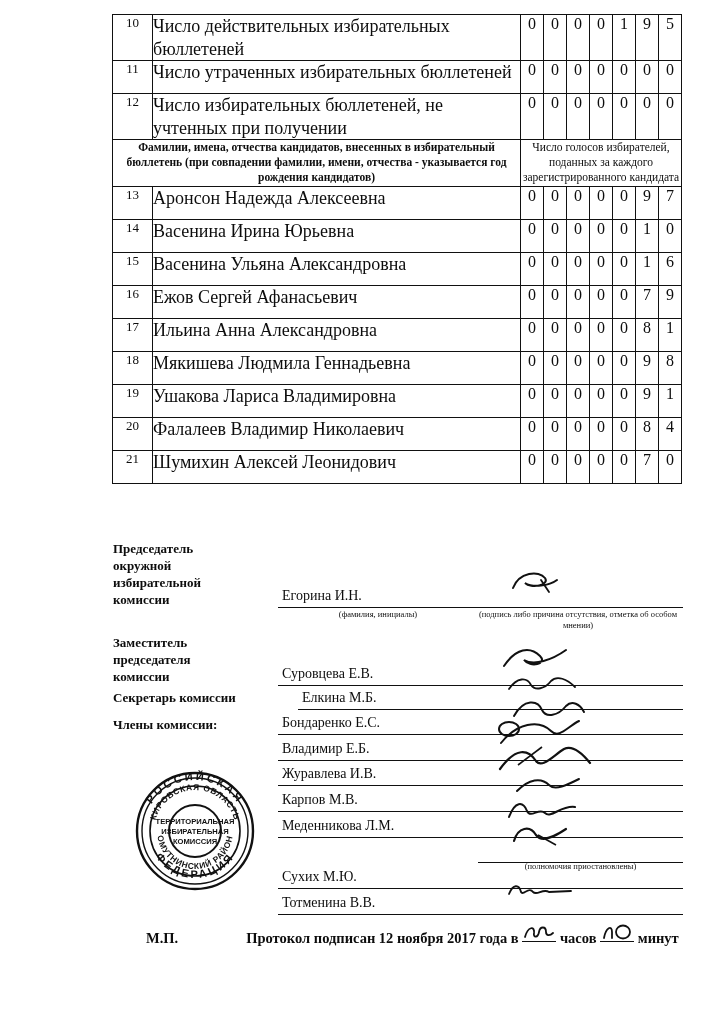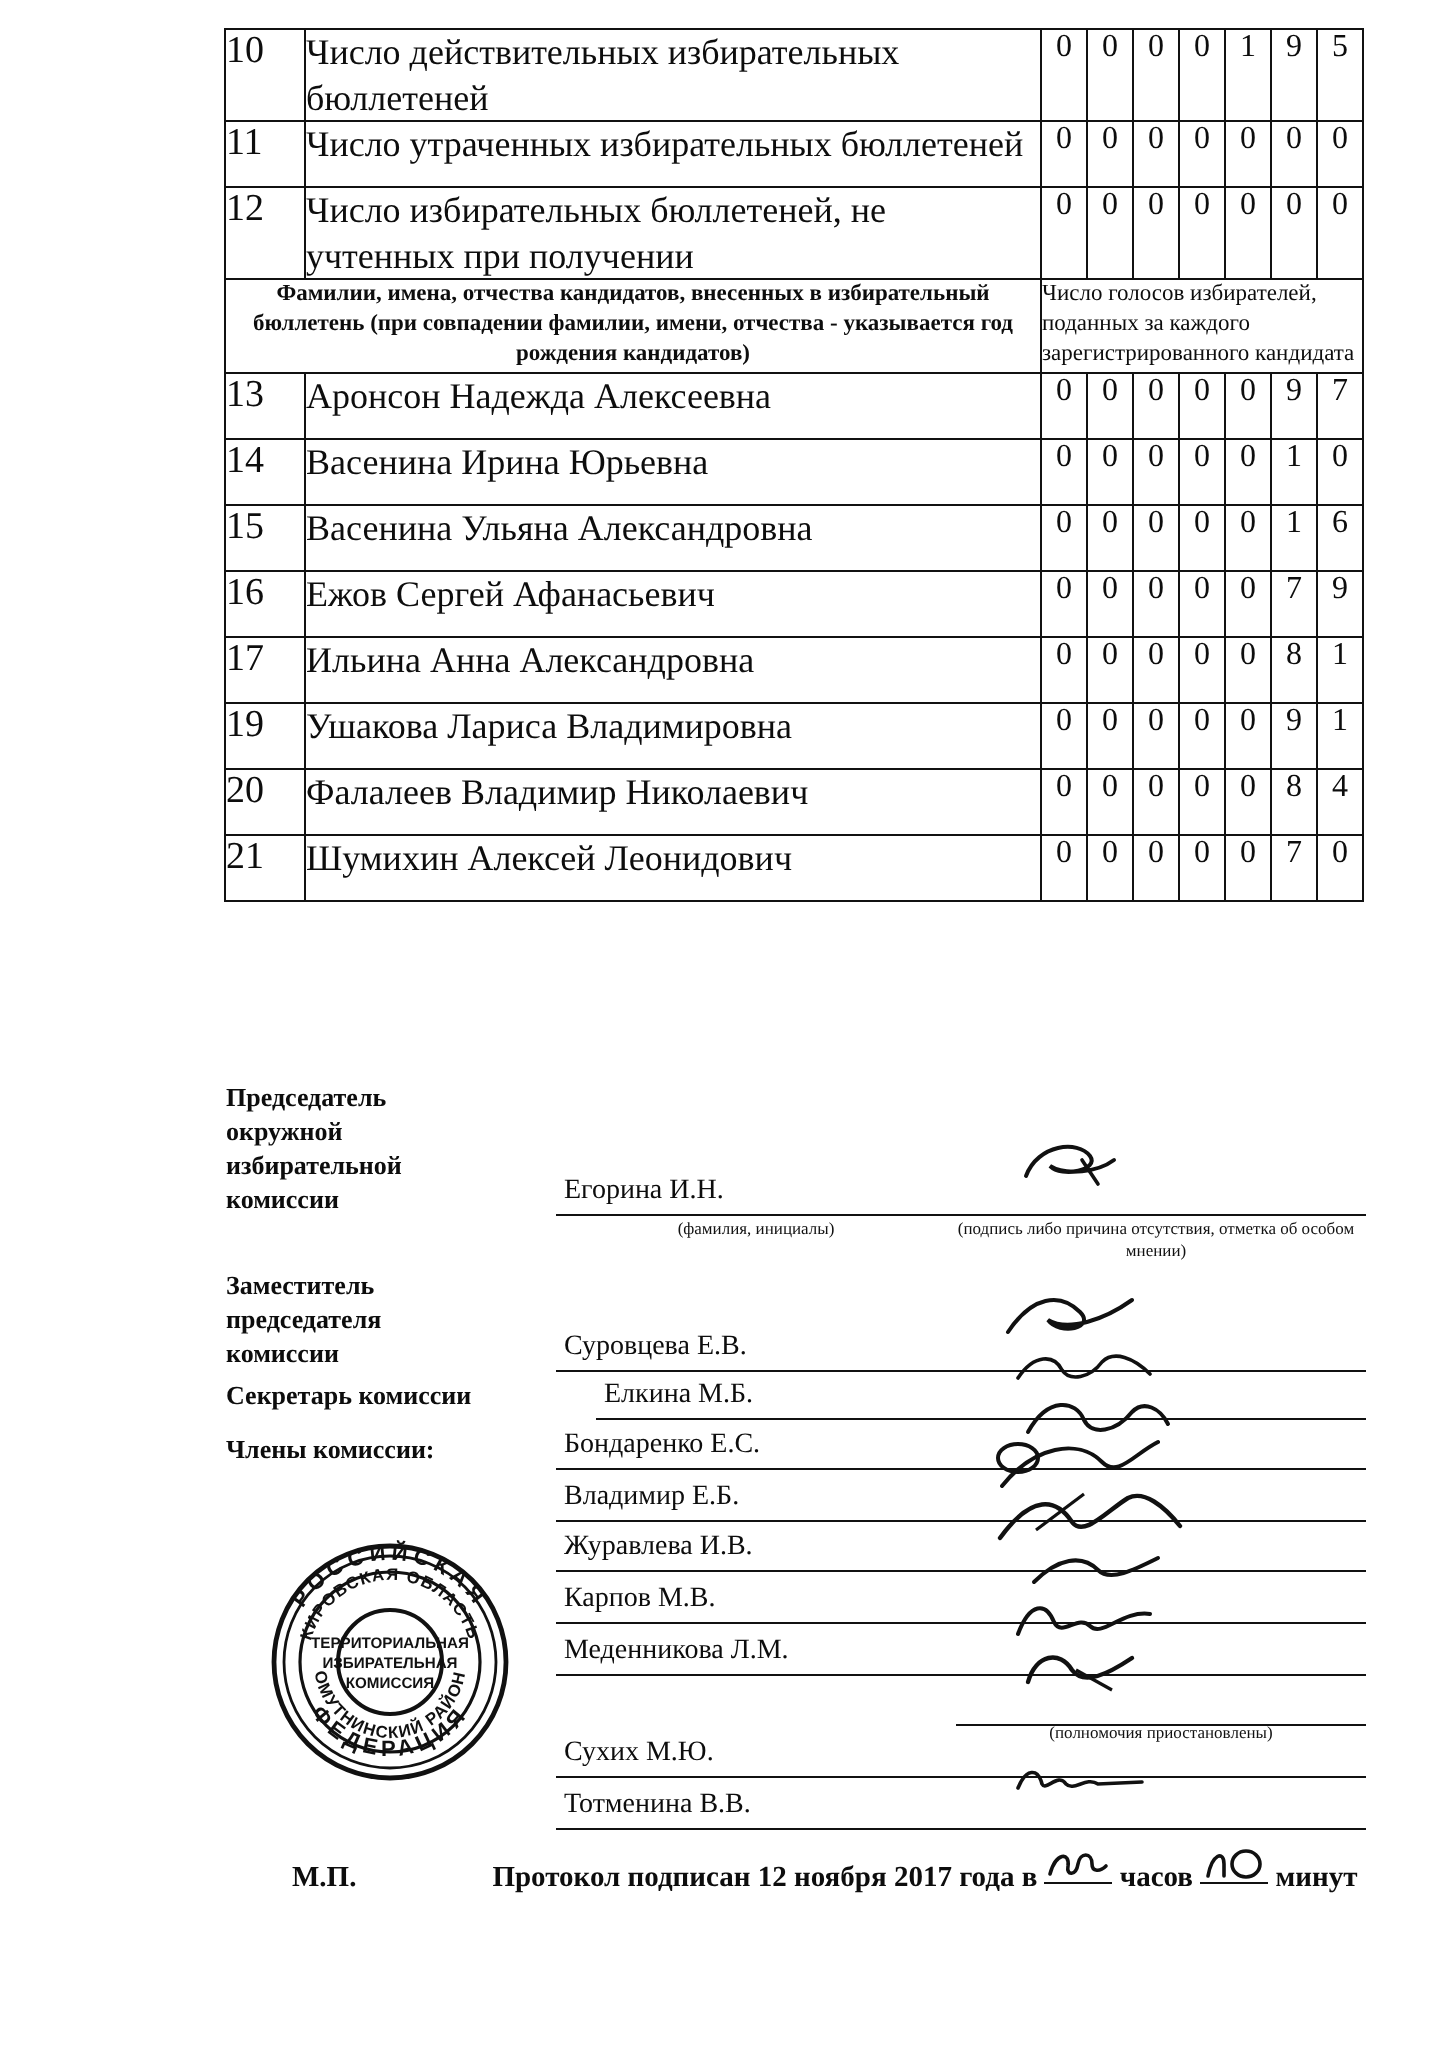--- a/index.html
+++ b/index.html
@@ -28,21 +28,22 @@
   .proto-table td {
     border: 1px solid #111;
     vertical-align: top;
     padding: 0;
   }
   .col-num   { width: 40px; }
   .col-txt   { width: 368px; }
   .col-dig   { width: 23px; }
 
   .cell-num {
-    font-size: 19px;
+    text-align: center;
+    font-size: 13px;
     padding: 6px 0 0 0;
     vertical-align: top;
   }
   .cell-txt {
     font-size: 18px;
     line-height: 1.25;
     padding: 6px 6px 10px 8px;
   }
   .cell-dig {
     text-align: center;
@@ -57,21 +58,21 @@
   .hdr-names {
     font-weight: bold;
     font-size: 11.5px;
     line-height: 1.3;
     text-align: center;
     padding: 7px 10px 8px 10px;
   }
   .hdr-votes {
     font-size: 11.5px;
     line-height: 1.32;
-    text-align: left;
+    text-align: center;
     padding: 6px 4px 6px 4px;
   }
 
   
   .sig-area {
     position: absolute;
     left: 0;
     top: 535px;
     width: 724px;
     height: 420px;
@@ -253,20 +254,31 @@
       <td class="cell-txt">Ильина Анна Александровна</td>
       <td class="cell-dig">0</td>
       <td class="cell-dig">0</td>
       <td class="cell-dig">0</td>
       <td class="cell-dig">0</td>
       <td class="cell-dig">0</td>
       <td class="cell-dig">8</td>
       <td class="cell-dig">1</td>
     </tr>
 
+    <tr class="row-line">
+      <td class="cell-num">18</td>
+      <td class="cell-txt">Мякишева Людмила Геннадьевна</td>
+      <td class="cell-dig">0</td>
+      <td class="cell-dig">0</td>
+      <td class="cell-dig">0</td>
+      <td class="cell-dig">0</td>
+      <td class="cell-dig">0</td>
+      <td class="cell-dig">9</td>
+      <td class="cell-dig">8</td>
+    </tr>
 
     <tr class="row-line">
       <td class="cell-num">19</td>
       <td class="cell-txt">Ушакова Лариса Владимировна</td>
       <td class="cell-dig">0</td>
       <td class="cell-dig">0</td>
       <td class="cell-dig">0</td>
       <td class="cell-dig">0</td>
       <td class="cell-dig">0</td>
       <td class="cell-dig">9</td>

